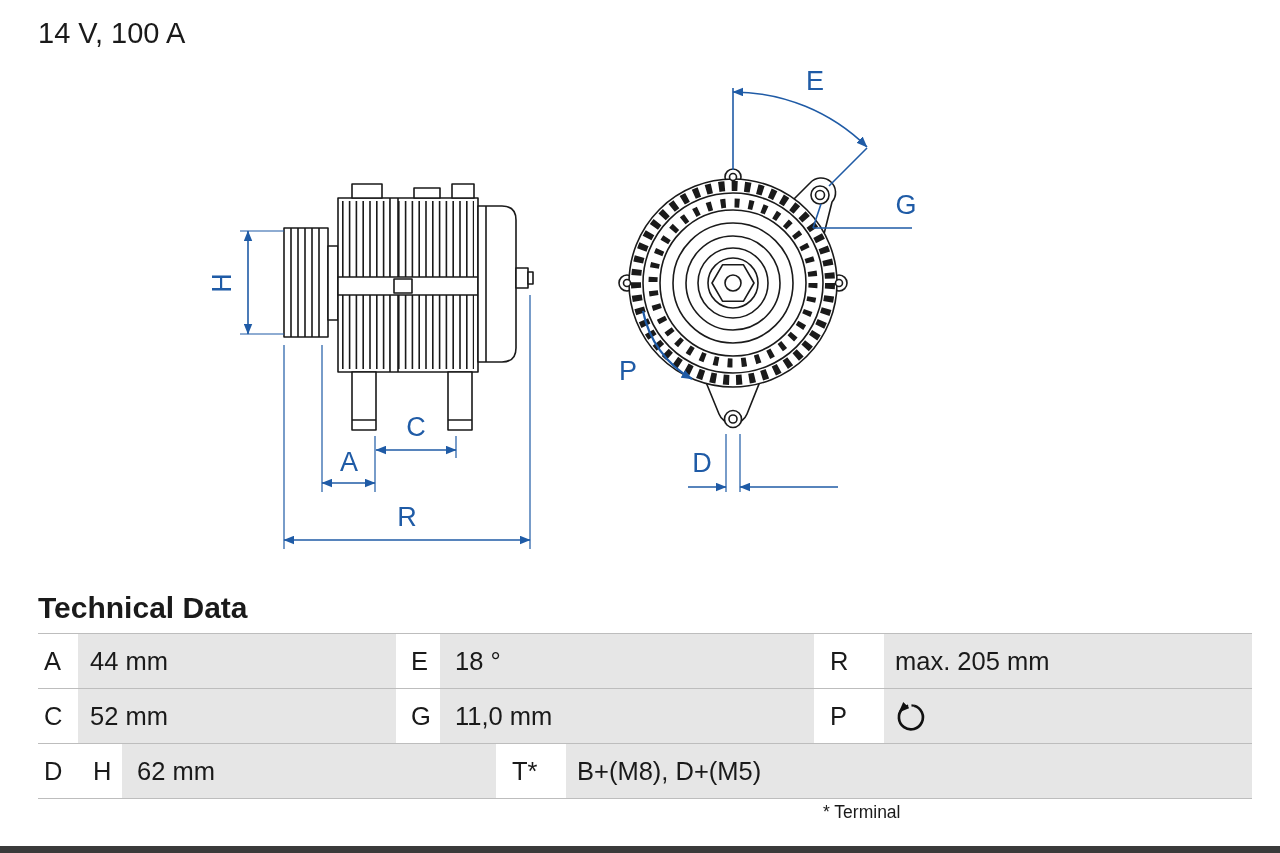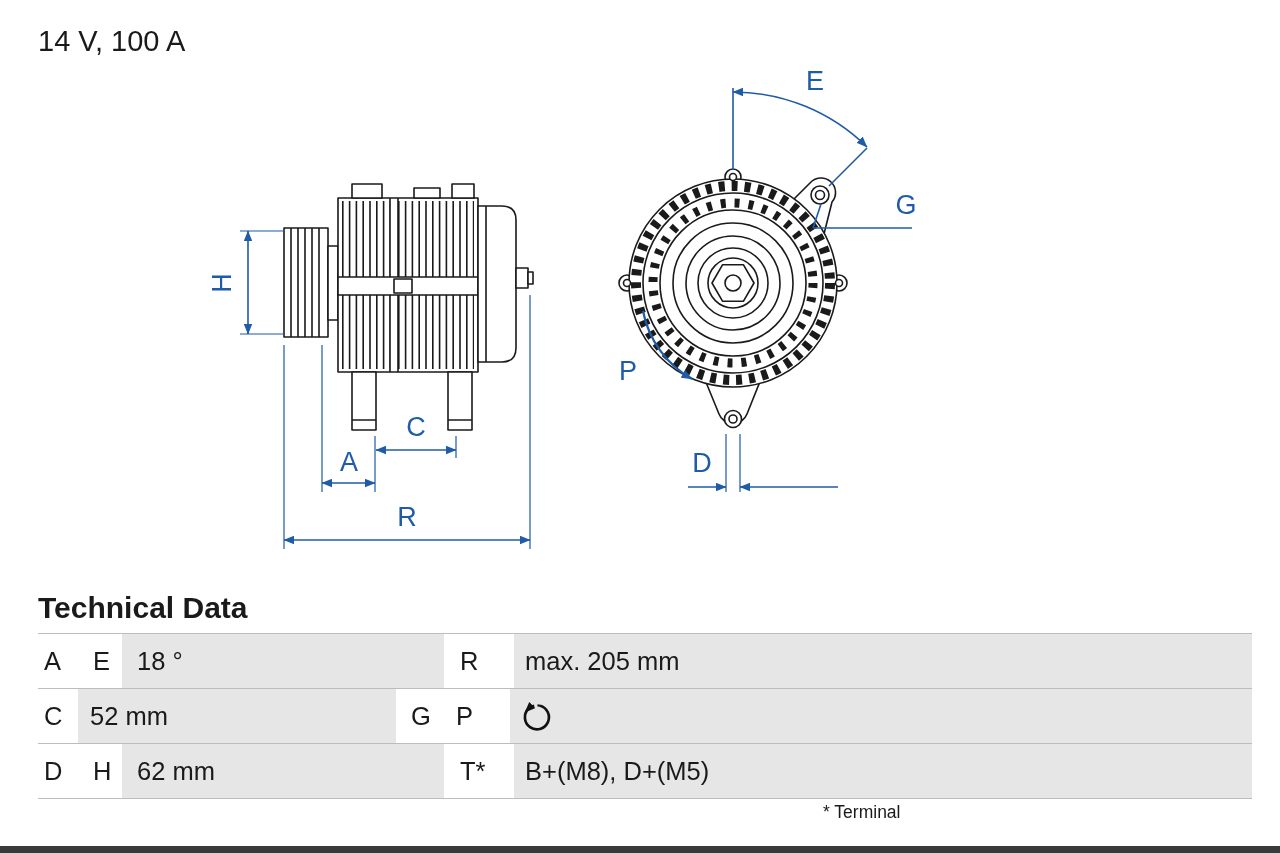--- a/index.html
+++ b/index.html
@@ -1,19 +1,19 @@
 <!DOCTYPE html>
 <html><head>
 <meta charset="utf-8">
 <style>
   * { box-sizing: border-box; margin: 0; padding: 0; }
   html,body { width:1280px; height:853px; background:#fff; overflow:hidden;
     font-family:"Liberation Sans", sans-serif; color:#1a1a1a; position:relative; }
 
-  .spec-header { position:absolute; top:25px; left:38px; font-size:29px; }
+  .spec-header { position:absolute; top:17px; left:38px; font-size:29px; }
 
   svg.drawing { position:absolute; top:0; left:0; }
 
   .ink  { stroke:#1a1a1a; fill:none; stroke-width:1.6; stroke-linejoin:round; }
   .inkf { stroke:#1a1a1a; fill:#ffffff; stroke-width:1.6; stroke-linejoin:round; }
   .fins { stroke:#1a1a1a; stroke-width:168; stroke-dasharray:1.6 5.2; }
   .wstrip { fill:#ffffff; stroke:none; }
   .slots  { stroke:#1a1a1a; fill:none; stroke-width:10; stroke-dasharray:6 7; }
   .slots2 { stroke:#1a1a1a; fill:none; stroke-width:9;  stroke-dasharray:5 9; }
   .dim  { stroke:#1f5ba6; fill:none; stroke-width:1.6; }
@@ -23,21 +23,21 @@
   .td-heading { position:absolute; top:591px; left:38px; font-size:30px; font-weight:bold; }
 
   .table { position:absolute; top:633px; left:38px; width:1214px; border-top:1px solid #bdbdbd; }
   .row  { display:flex; height:55px; border-bottom:1px solid #bdbdbd; }
   .cell { font-size:25.5px; line-height:54px; white-space:nowrap; overflow:hidden; }
   .k { background:#ffffff; }
   .v { background:#e6e6e6; }
   .k1 { width:40px;  padding-left:6px;  }
   .v1 { width:318px; padding-left:12px; }
   .k2 { width:44px;  padding-left:15px; }
-  .v2 { width:322px; padding-left:15px; }
+  .v2 { width:374px; padding-left:15px; }
   .k3 { width:50px;  padding-left:16px; }
   .v3 { flex:1;      padding-left:11px;margin-left:20px; }
   .icon-cell { display:flex; align-items:center; }
 
   .footnote { position:absolute; top:802px; left:823px; font-size:17.5px; }
   .bottom-bar { position:absolute; left:0; bottom:0; width:1280px; height:7px; background:#3a3a3a; }
 </style>
 </head>
 <body>
 
@@ -149,29 +149,31 @@
       <text class="dimtext" x="702" y="472" text-anchor="middle">D</text>
     </g>
   </g>
 </svg>
 
 <div class="td-heading">Technical Data</div>
 
 <div class="table">
   <div class="row">
     <div class="cell k k1">A</div>
+    <div class="cell v v1">44 mm</div>
     <div class="cell k k2">E</div>
     <div class="cell v v2">18 °</div>
     <div class="cell k k3">R</div>
     <div class="cell v v3">max. 205 mm</div>
   </div>
   <div class="row">
     <div class="cell k k1">C</div>
     <div class="cell v v1">52 mm</div>
     <div class="cell k k2">G</div>
+    <div class="cell v v2">11,0 mm</div>
     <div class="cell k k3">P</div>
     <div class="cell v v3 icon-cell">
       <svg viewBox="0 0 24 24" width="32" height="32">
         <defs>
           <marker id="ka" viewBox="0 0 10 8" markerWidth="8" markerHeight="7" refX="5" refY="4" orient="auto" markerUnits="userSpaceOnUse">
             <path d="M0,0 L10,4 L0,8 Z" fill="#111111"></path>
           </marker>
         </defs>
         <path d="M5.6,6.6 A9,9 0 1 0 14.3,4.3" fill="none" stroke="#111111" stroke-width="2" marker-start="url(#ka)"></path>
         <path d="M14.3,4.3 A9,9 0 0 0 5.6,6.6" fill="none" stroke="#111111" stroke-width="1.6" stroke-dasharray="2 2.4"></path>

